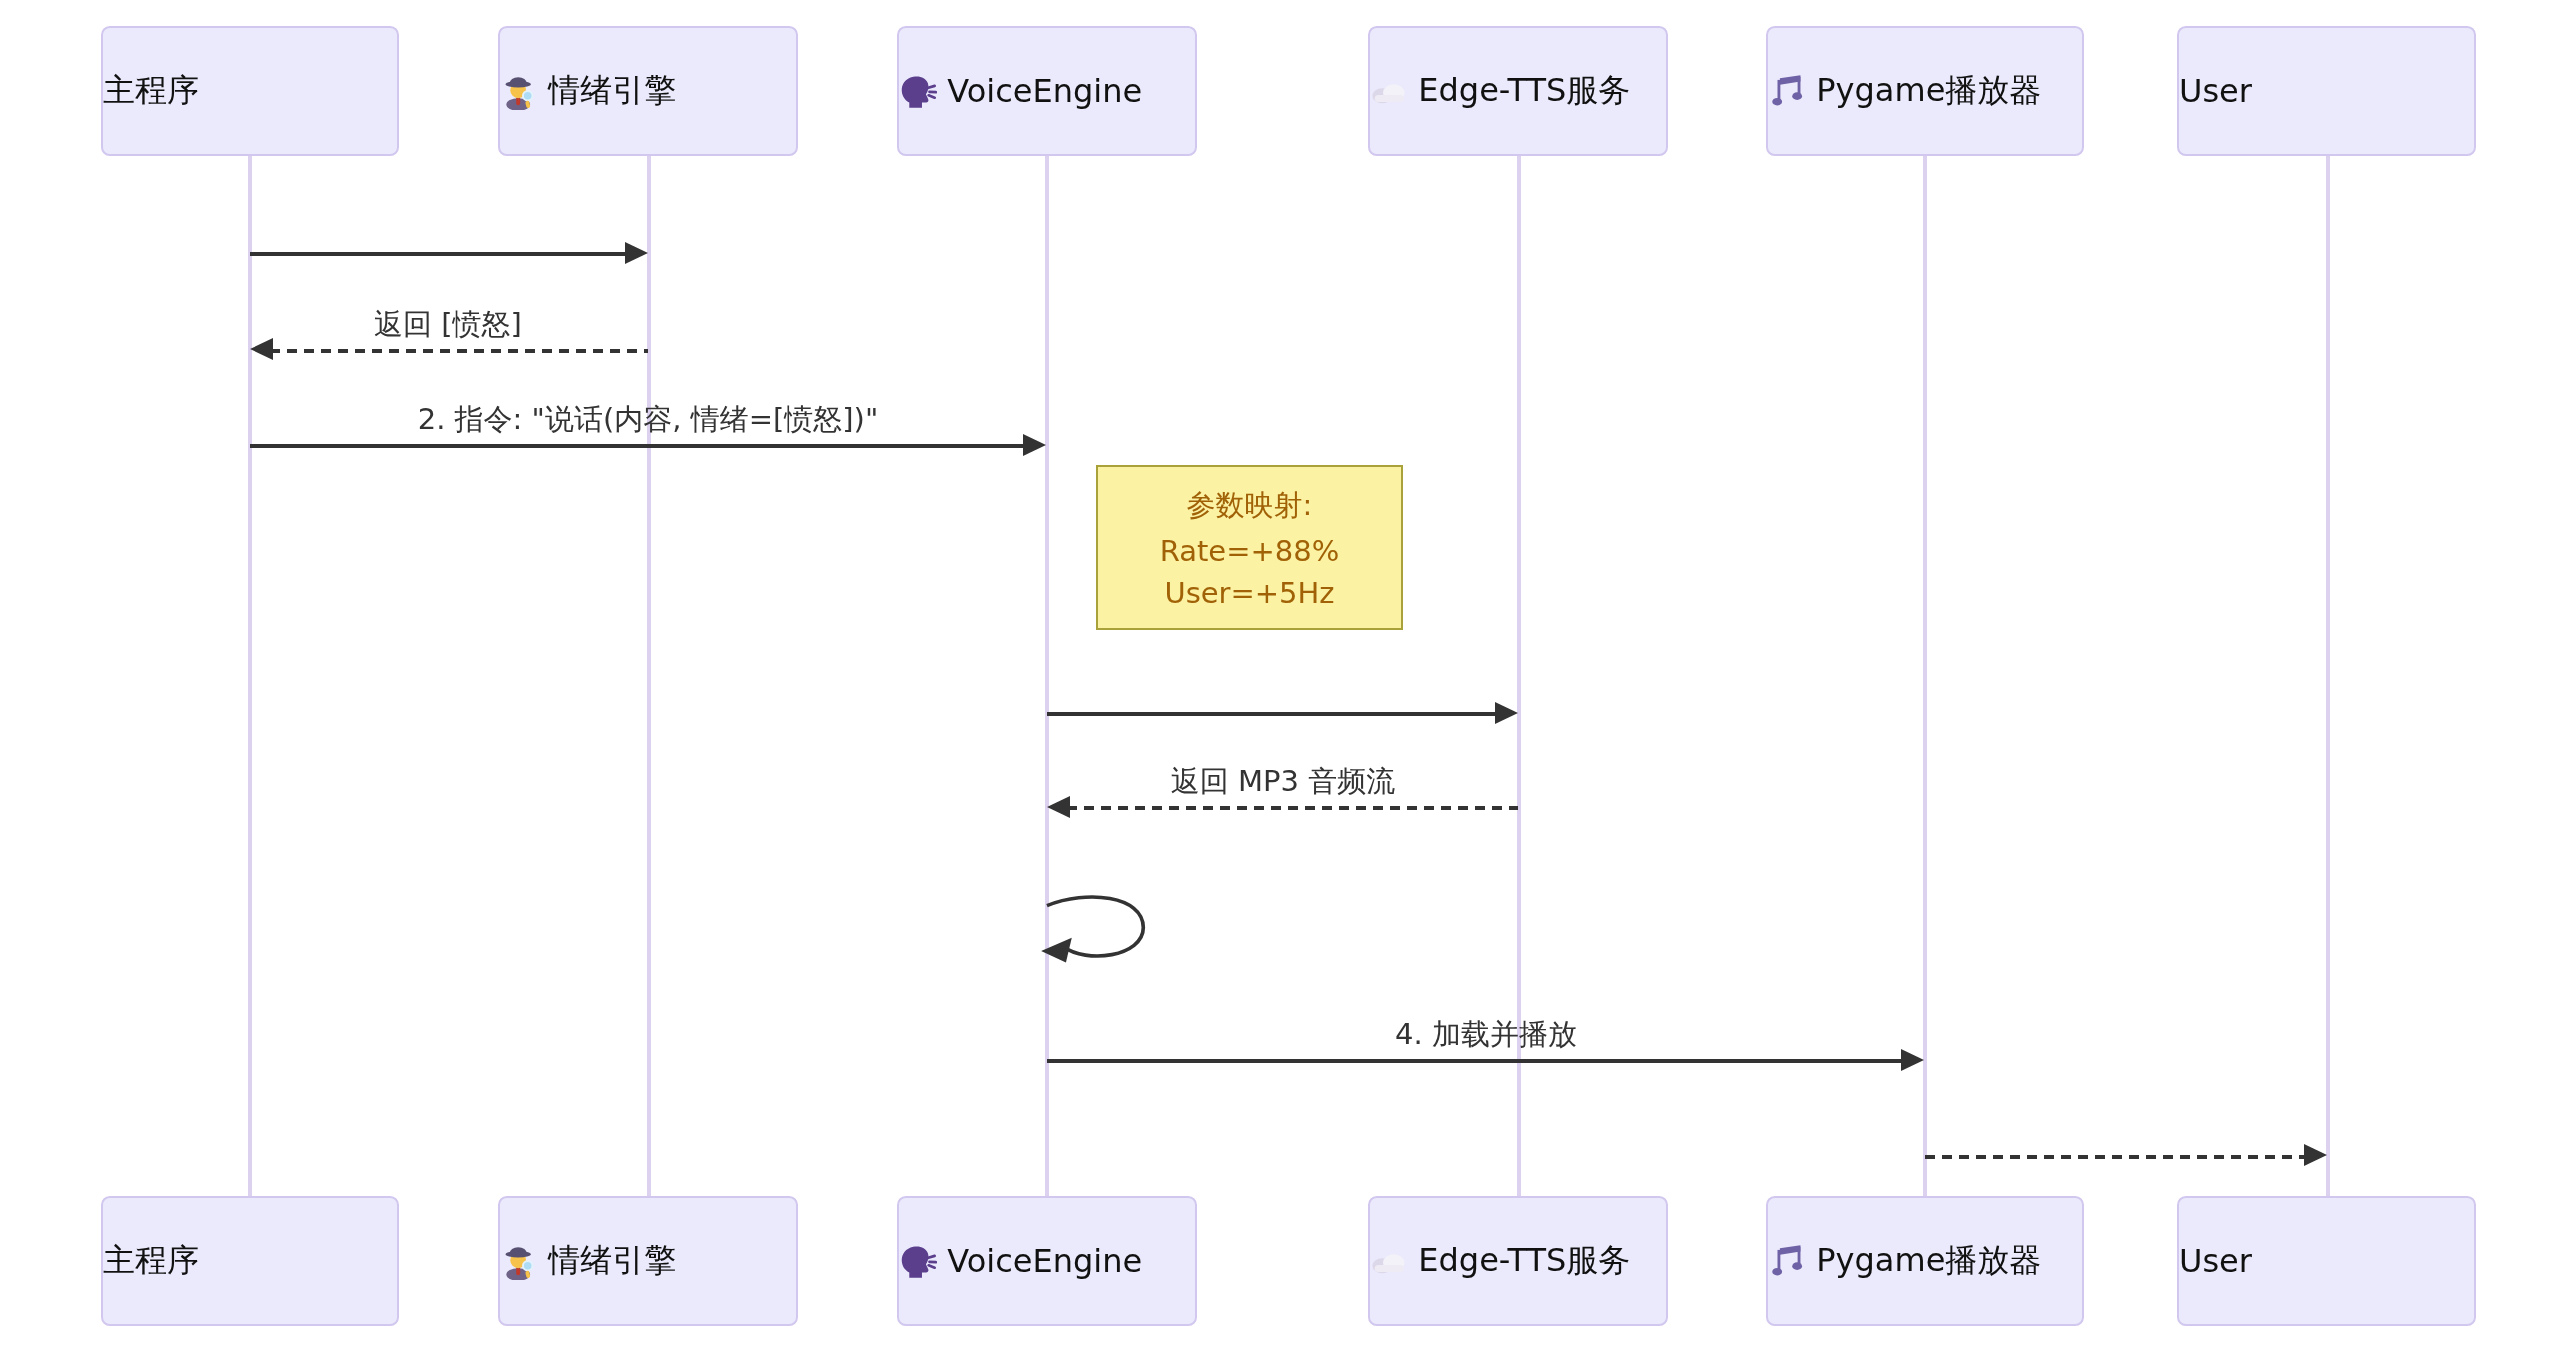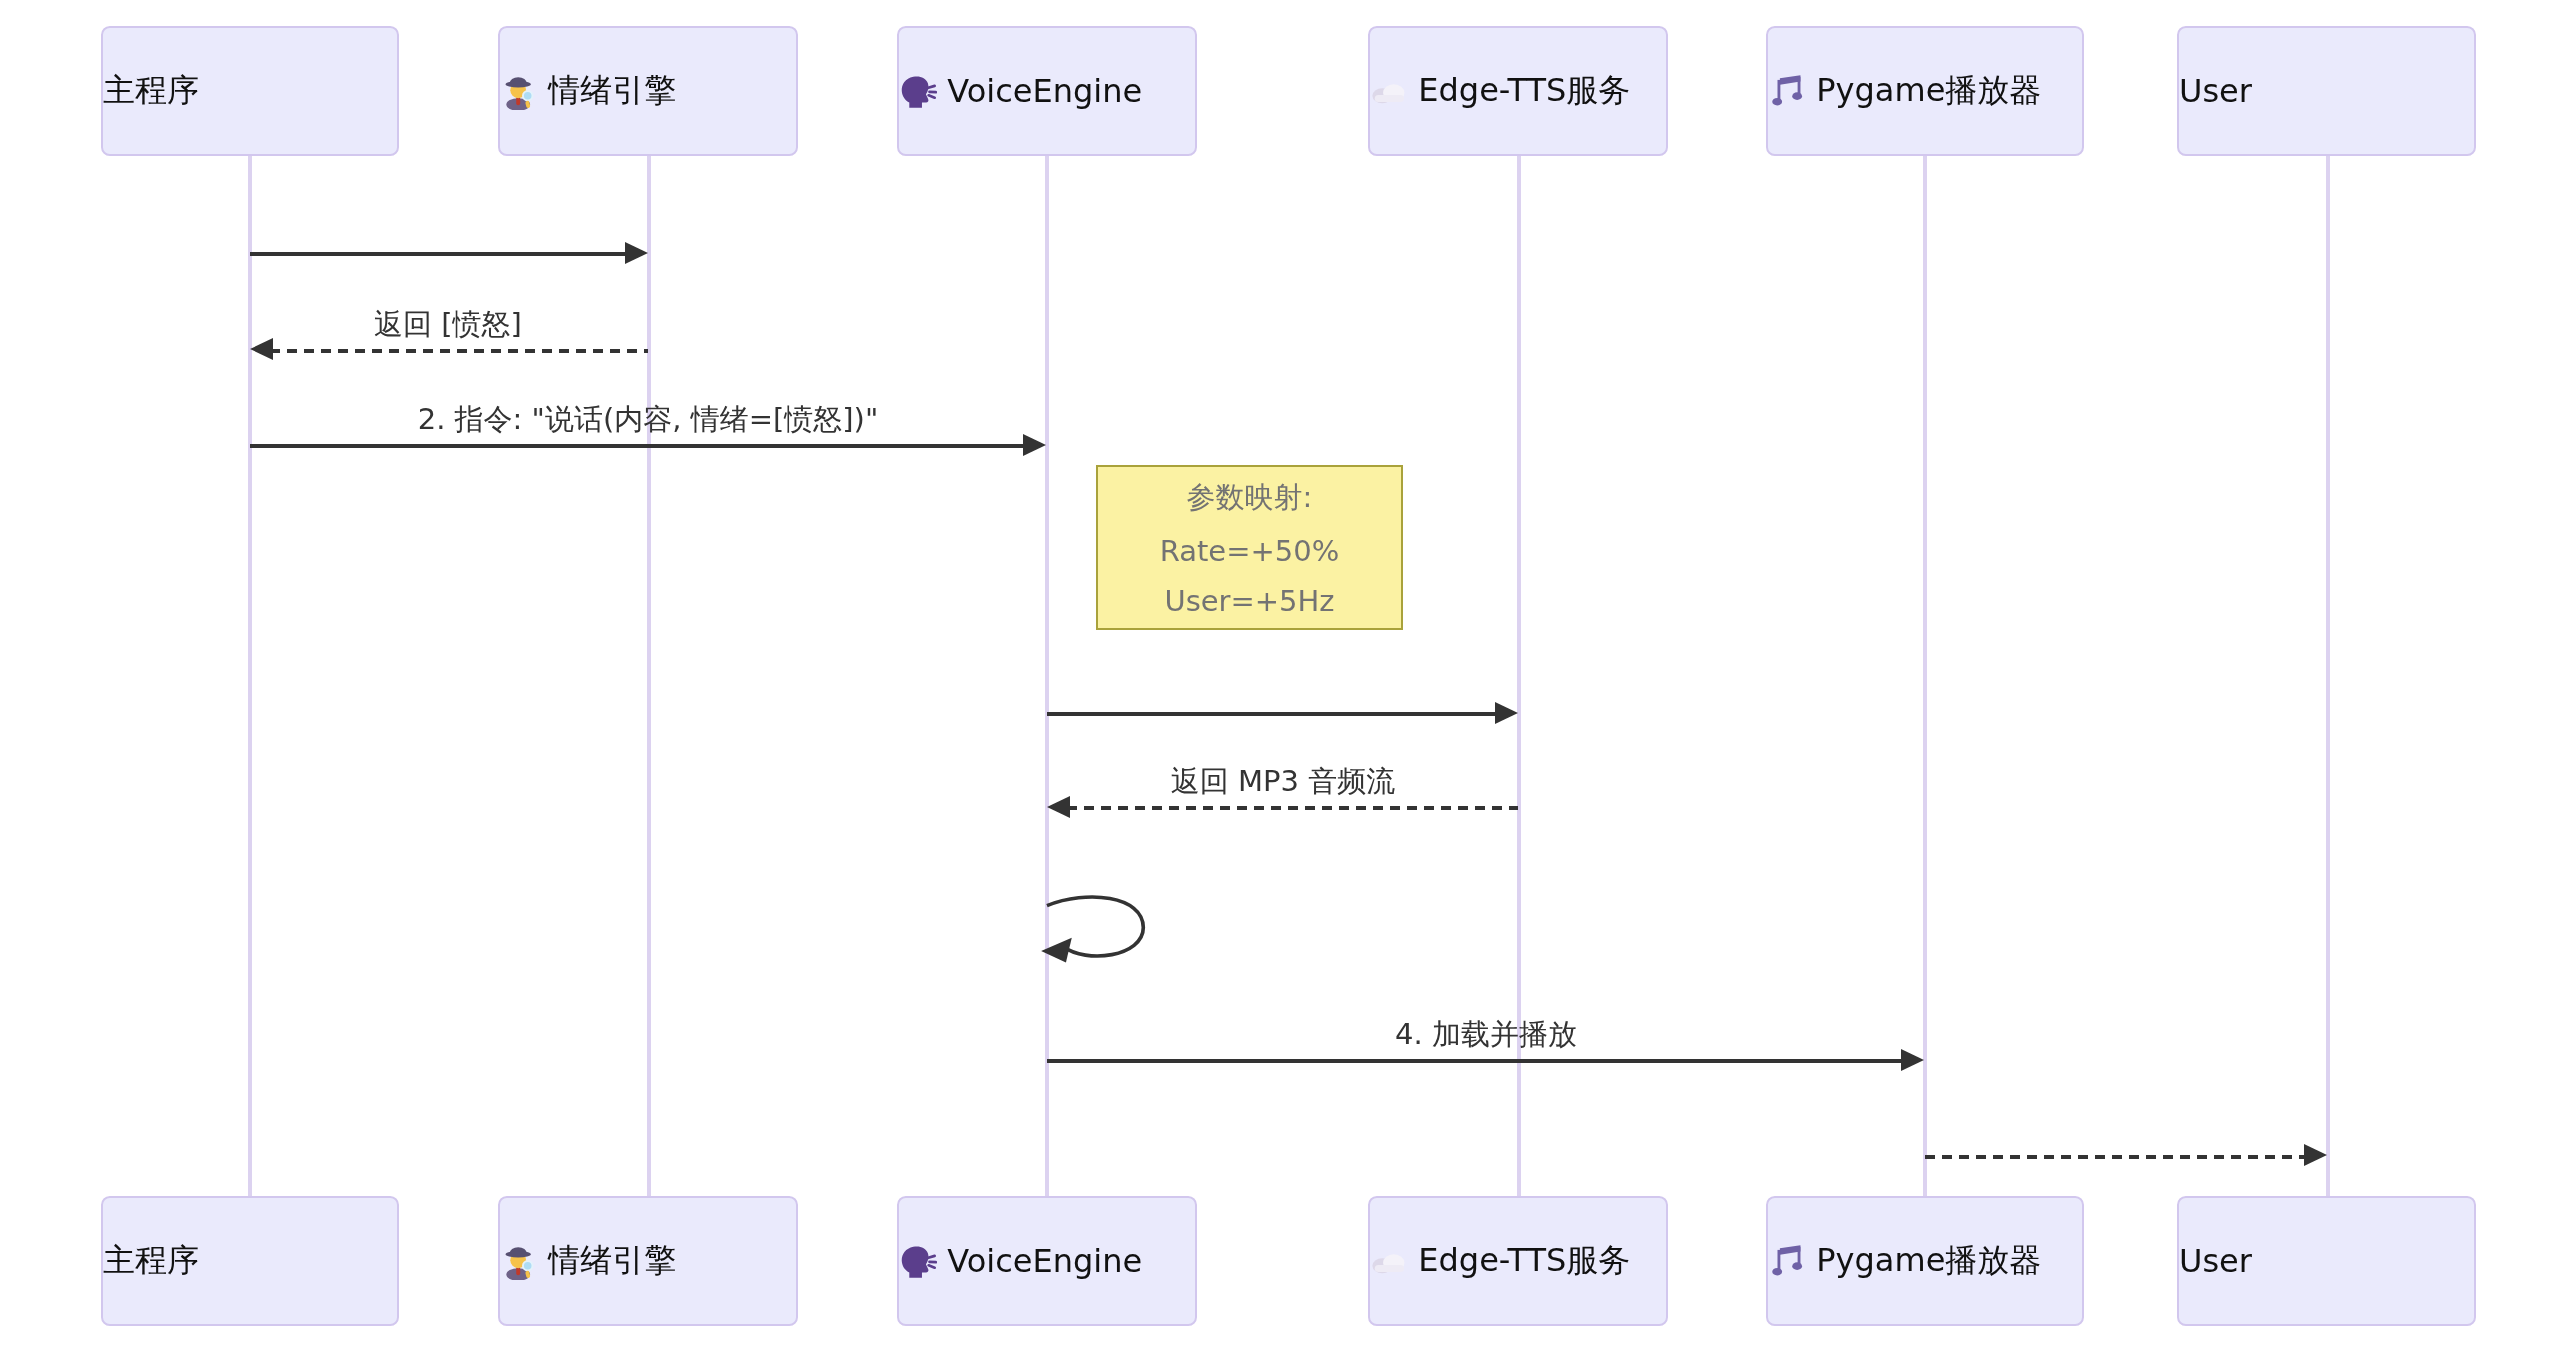--- a/index.html
+++ b/index.html
@@ -29,22 +29,22 @@
     border-left:23.5px solid #333333;
   }
   .head-left{
     position:absolute;width:0;height:0;
     border-top:11.7px solid transparent;border-bottom:11.7px solid transparent;
     border-right:23.5px solid #333333;
   }
   .note{
     position:absolute;left:1096px;top:465px;width:307px;height:165px;
     background:#fbf2a3;border:2.9px solid #a9a23b;box-sizing:border-box;
-    display:flex;flex-direction:column;justify-content:center;gap:16px;
-    font-size:29px;color:#737373;text-align:center;
+    display:flex;flex-direction:column;justify-content:center;gap:8px;
+    font-size:29px;color:#a16207;text-align:center;
   }
   .selfloop{position:absolute;left:1035px;top:894px;}
 </style>
 </head>
 <body>
 
 <div class="canvas">
 
   <div class="lifeline" style="left:248px;"></div>
   <div class="lifeline" style="left:647px;"></div>
@@ -108,21 +108,21 @@
   <div class="msg-label" style="left:228px;top:305px;width:440px;">返回 [愤怒]</div>
   <div class="line-dashed" style="left:270px;top:349px;width:378px;"></div>
   <div class="head-left" style="left:250px;top:338px;"></div>
 
   <div class="msg-label" style="left:281px;top:400px;width:734px;">2. 指令: "说话(内容, 情绪=[愤怒])"</div>
   <div class="line-solid" style="left:250px;top:444px;width:780px;"></div>
   <div class="head-right" style="left:1023px;top:434px;"></div>
 
   <div class="note">
     <div>参数映射:</div>
-    <div>Rate=+50%</div>
+    <div>Rate=+88%</div>
     <div>User=+5Hz</div>
   </div>
 
   <div class="line-solid" style="left:1047px;top:712px;width:454px;"></div>
   <div class="head-right" style="left:1495px;top:702px;"></div>
 
   <div class="msg-label" style="left:1026px;top:762px;width:514px;">返回 MP3 音频流</div>
   <div class="line-dashed" style="left:1067px;top:806px;width:451px;"></div>
   <div class="head-left" style="left:1047px;top:796px;"></div>
 

